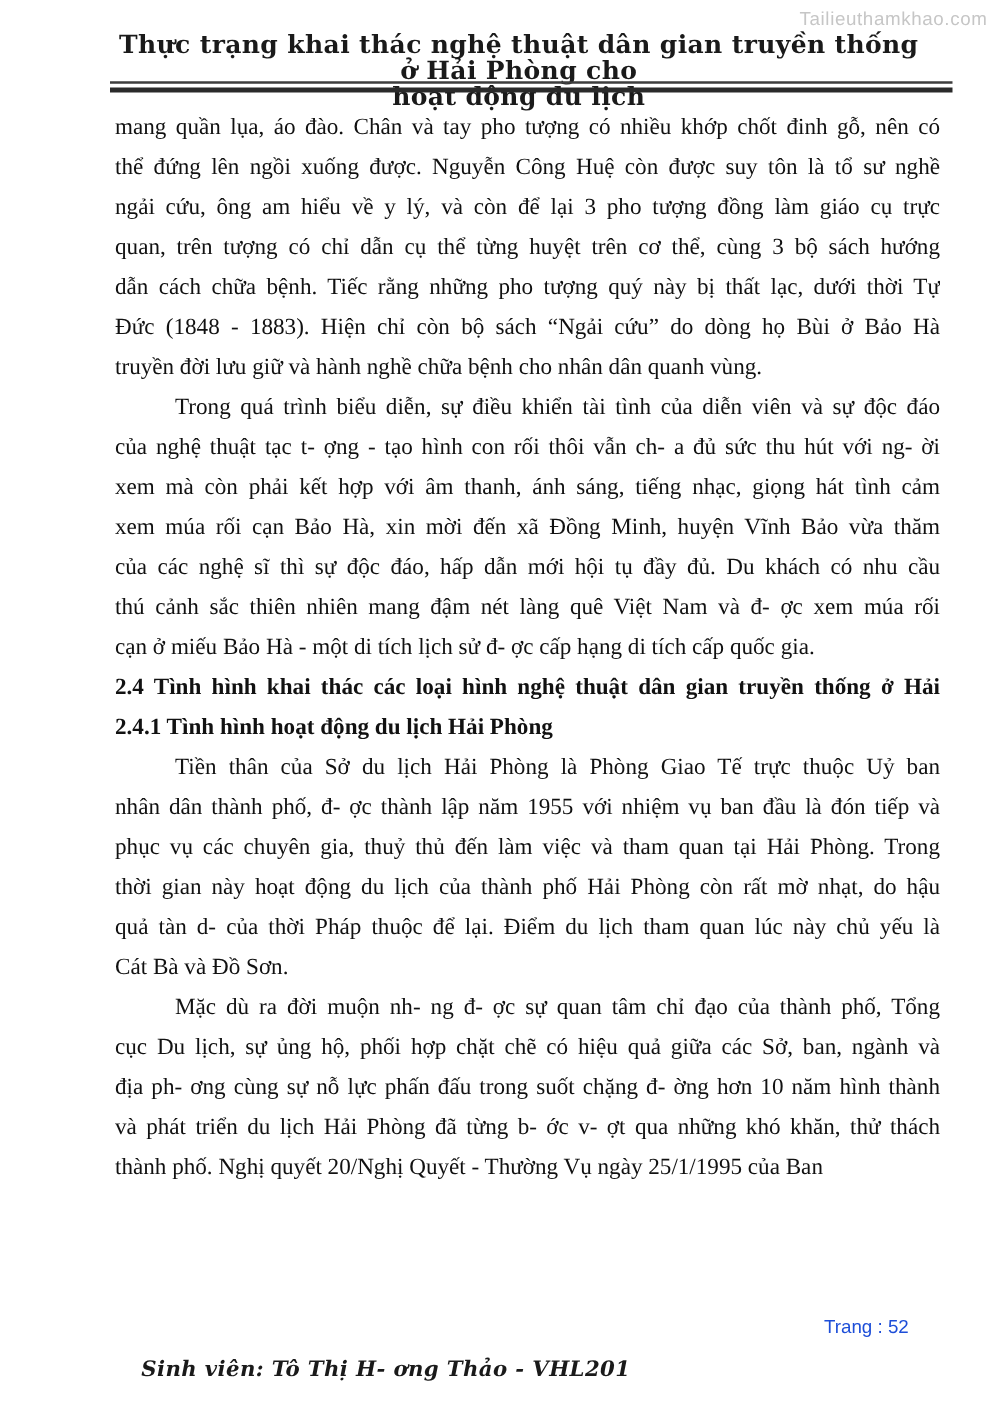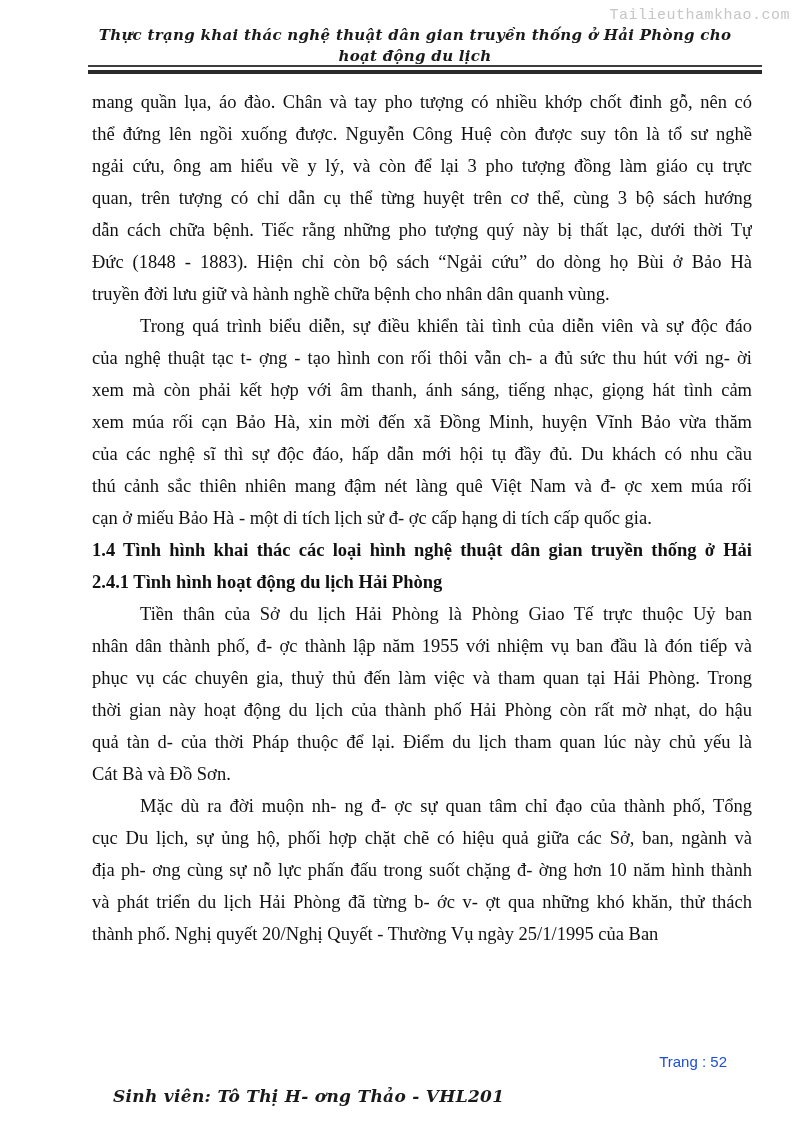--- a/index.html
+++ b/index.html
@@ -9,35 +9,34 @@
     height: 1123px;
     background: #ffffff;
     overflow: hidden;
     font-family: "Liberation Serif", serif;
     color: #111111;
   }
   .watermark {
     position: absolute;
     top: 7px;
     right: 4px;
-    font-family: Liberation Mono, monospace;
+    font-family: Liberation Sans, sans-serif;
     font-size: 15px;
     color: #c6c6c6;
     letter-spacing: 0.5px;
   }
   .doc-header {
     position: absolute;
     top: 25px;
     left: 85px;
     width: 660px;
     text-align: center;
     font-family: "DejaVu Serif", serif;
-    font-style: italic;
     font-weight: bold;
-    font-size: 15px;
+    font-size: 20px;
     line-height: 21px;
     color: #1a1a1a;
     letter-spacing: 0.3px;
   }
   .double-rule {
     position: absolute;
     top: 65px;
     left: 88px;
     width: 674px;
     height: 3px;
@@ -112,21 +111,21 @@
       <div class="para indent">
         <div class="line j">Trong quá trình biểu diễn, sự điều khiển tài tình của diễn viên và sự độc đáo</div>
         <div class="line j">của nghệ thuật tạc t- ợng - tạo hình con rối thôi vẫn ch- a đủ sức thu hút với ng- ời</div>
         <div class="line j">xem mà còn phải kết hợp với âm thanh, ánh sáng, tiếng nhạc, giọng hát tình cảm</div>
         <div class="line j">xem múa rối cạn Bảo Hà, xin mời đến xã Đồng Minh, huyện Vĩnh Bảo vừa thăm</div>
         <div class="line j">của các nghệ sĩ thì sự độc đáo, hấp dẫn mới hội tụ đầy đủ. Du khách có nhu cầu</div>
         <div class="line j">thú cảnh sắc thiên nhiên mang đậm nét làng quê Việt Nam và đ- ợc xem múa rối</div>
         <div class="line">cạn ở miếu Bảo Hà - một di tích lịch sử đ- ợc cấp hạng di tích cấp quốc gia.</div>
       </div>
       <div class="para heading">
-        <div class="line j">1.4 Tình hình khai thác các loại hình nghệ thuật dân gian truyền thống ở Hải</div>
+        <div class="line j">2.4 Tình hình khai thác các loại hình nghệ thuật dân gian truyền thống ở Hải</div>
       </div>
       <div class="para heading">
         <div class="line">2.4.1 Tình hình hoạt động du lịch Hải Phòng</div>
       </div>
       <div class="para indent">
         <div class="line j">Tiền thân của Sở du lịch Hải Phòng là Phòng Giao Tế trực thuộc Uỷ ban</div>
         <div class="line j">nhân dân thành phố, đ- ợc thành lập năm 1955 với nhiệm vụ ban đầu là đón tiếp và</div>
         <div class="line j">phục vụ các chuyên gia, thuỷ thủ đến làm việc và tham quan tại Hải Phòng. Trong</div>
         <div class="line j">thời gian này hoạt động du lịch của thành phố Hải Phòng còn rất mờ nhạt, do hậu</div>
         <div class="line j">quả tàn d- của thời Pháp thuộc để lại. Điểm du lịch tham quan lúc này chủ yếu là</div>

